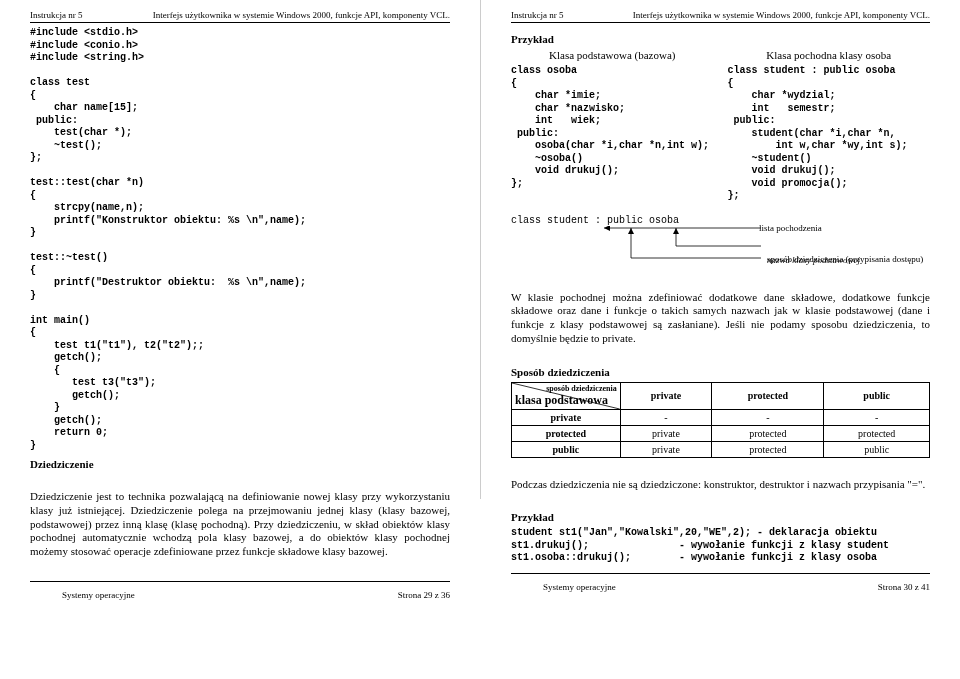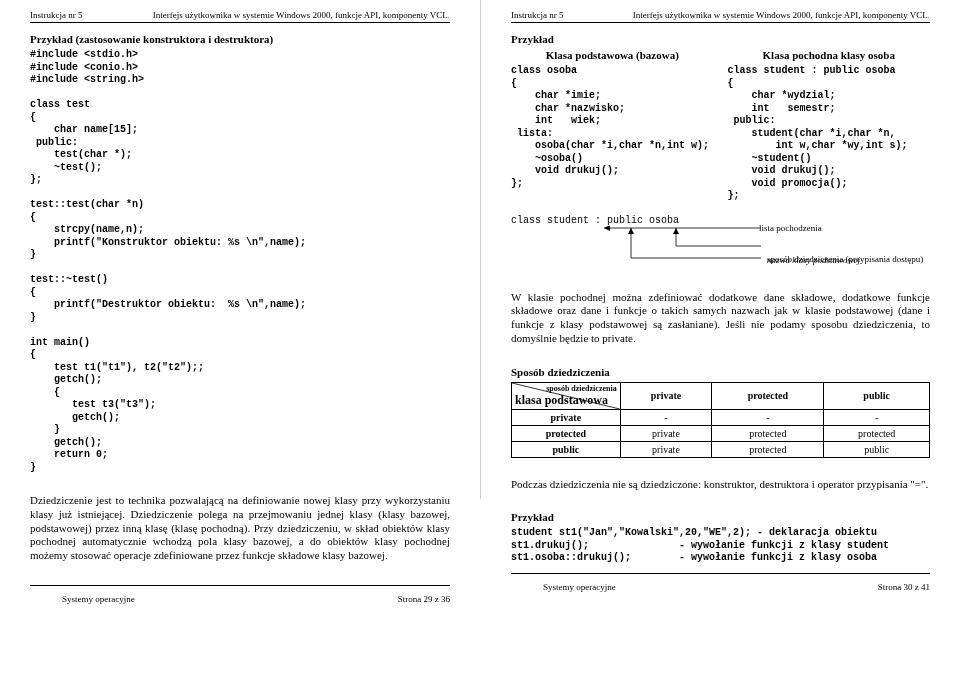--- a/index.html
+++ b/index.html
@@ -66,21 +66,21 @@
     text-align: justify;
     line-height: 1.25;
   }
   
   .cols2 {
     display: flex;
     gap: 14px;
   }
   .cols2 > div { flex: 1; }
   .col-head {
-    font-weight: bold;
+    font-weight: normal;
     text-align: center;
     font-size: 11px;
     margin-bottom: 4px;
   }
   .inherit-box {
     position: relative;
     margin: 6px 0 14px 0;
     height: 56px;
   }
   .inherit-box pre {
@@ -120,21 +120,20 @@
 
 <div class="spread">
 
   <div class="page">
     <div class="hdr">
       <span>Instrukcja nr 5</span>
       <span>Interfejs użytkownika w systemie Windows 2000, funkcje API, komponenty VCL.</span>
     </div>
     <hr class="rule">
     <div class="content">
-      <div class="section-title">Przykład (zastosowanie konstruktora i destruktora)</div>
       <pre class="code">#include &lt;stdio.h&gt;
 #include &lt;conio.h&gt;
 #include &lt;string.h&gt;
 
 class test
 {
     char name[15];
  public:
     test(char *);
     ~test();
@@ -155,20 +154,21 @@
 {
     test t1("t1"), t2("t2");;
     getch();
     {
        test t3("t3");
        getch();
     }
     getch();
     return 0;
 }</pre>
+      <div class="section-title">Dziedziczenie</div>
       <p class="para">Dziedziczenie jest to technika pozwalającą na definiowanie nowej klasy przy wykorzystaniu klasy już istniejącej. Dziedziczenie polega na przejmowaniu jednej klasy (klasy bazowej, podstawowej) przez inną klasę (klasę pochodną). Przy dziedziczeniu, w skład obiektów klasy pochodnej automatycznie wchodzą pola klasy bazowej, a do obiektów klasy pochodnej możemy stosować operacje zdefiniowane przez funkcje składowe klasy bazowej.</p>
     </div>
     <hr class="rule">
     <div class="ftr">
       <span>Systemy operacyjne</span>
       <span>Strona 29 z 36</span>
     </div>
   </div>
 
   <div class="page">
@@ -181,21 +181,21 @@
       <div class="section-title">Przykład</div>
 
       <div class="cols2">
         <div>
           <div class="col-head">Klasa podstawowa (bazowa)</div>
           <pre class="code">class osoba
 {
     char *imie;
     char *nazwisko;
     int   wiek;
- lista:
+ public:
     osoba(char *i,char *n,int w);
     ~osoba()
     void drukuj();
 };</pre>
         </div>
         <div>
           <div class="col-head">Klasa pochodna klasy osoba</div>
           <pre class="code">class student : public osoba
 {
     char *wydzial;
@@ -262,21 +262,21 @@
         </tr>
         <tr>
           <td class="row-head">public</td>
           <td>private</td>
           <td>protected</td>
           <td>public</td>
         </tr>
       </tbody>
         </table>
 
-      <p class="para">Podczas dziedziczenia nie są dziedziczone: konstruktor, destruktora i operator przypisania "=".</p>
+      <p class="para">Podczas dziedziczenia nie są dziedziczone: konstruktor, destruktor i nazwach przypisania "=".</p>
 
       <div class="section-title">Przykład</div>
       <pre class="code">student st1("Jan","Kowalski",20,"WE",2); - deklaracja obiektu
 st1.drukuj();               - wywołanie funkcji z klasy student
 st1.osoba::drukuj();        - wywołanie funkcji z klasy osoba</pre>
     </div>
     <hr class="rule">
     <div class="ftr">
       <span>Systemy operacyjne</span>
       <span>Strona 30 z 41</span>

